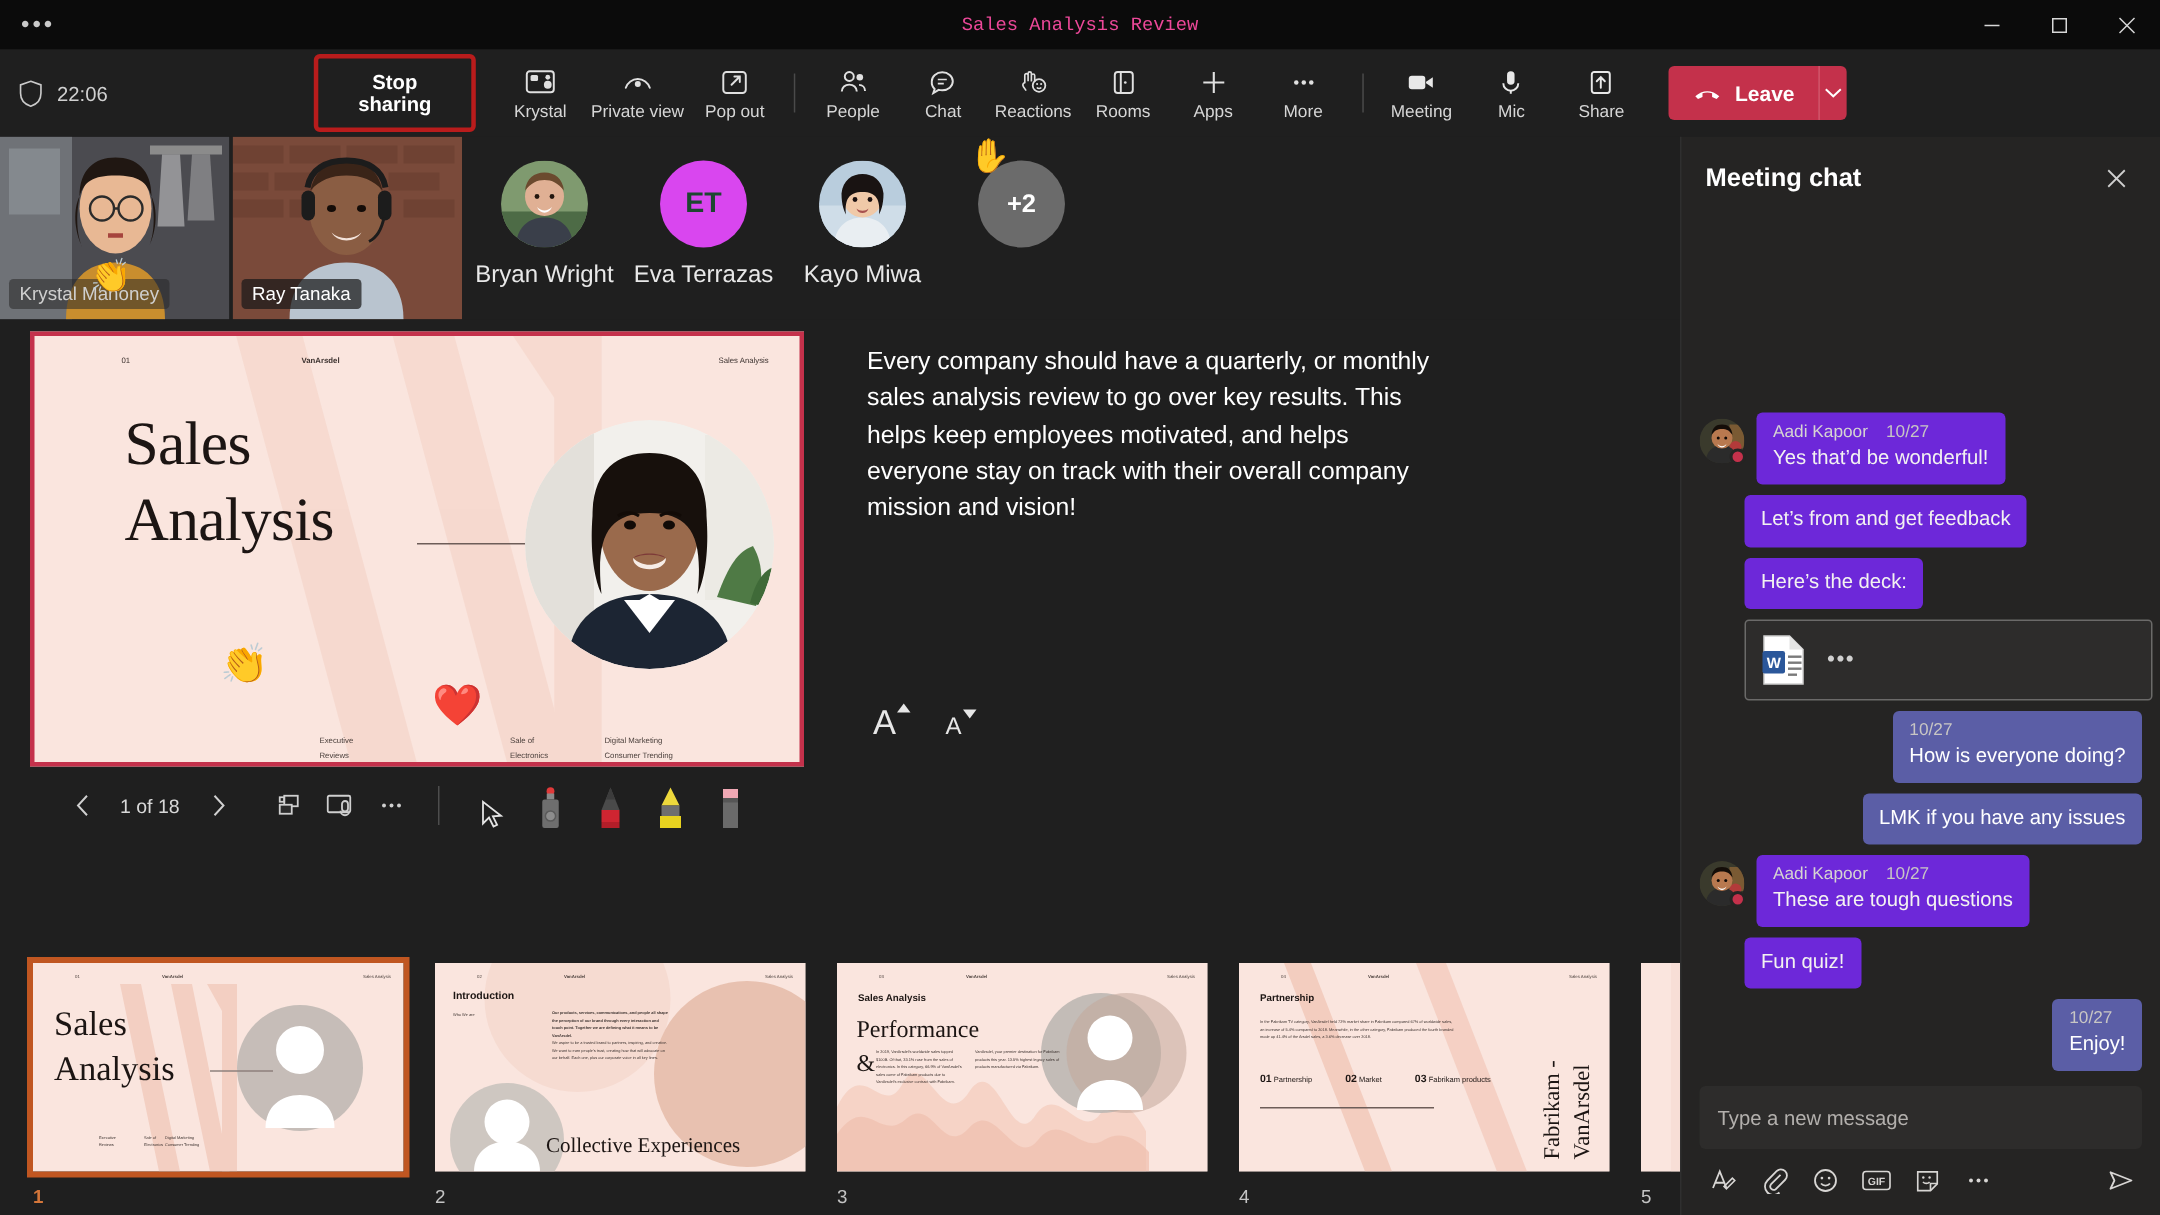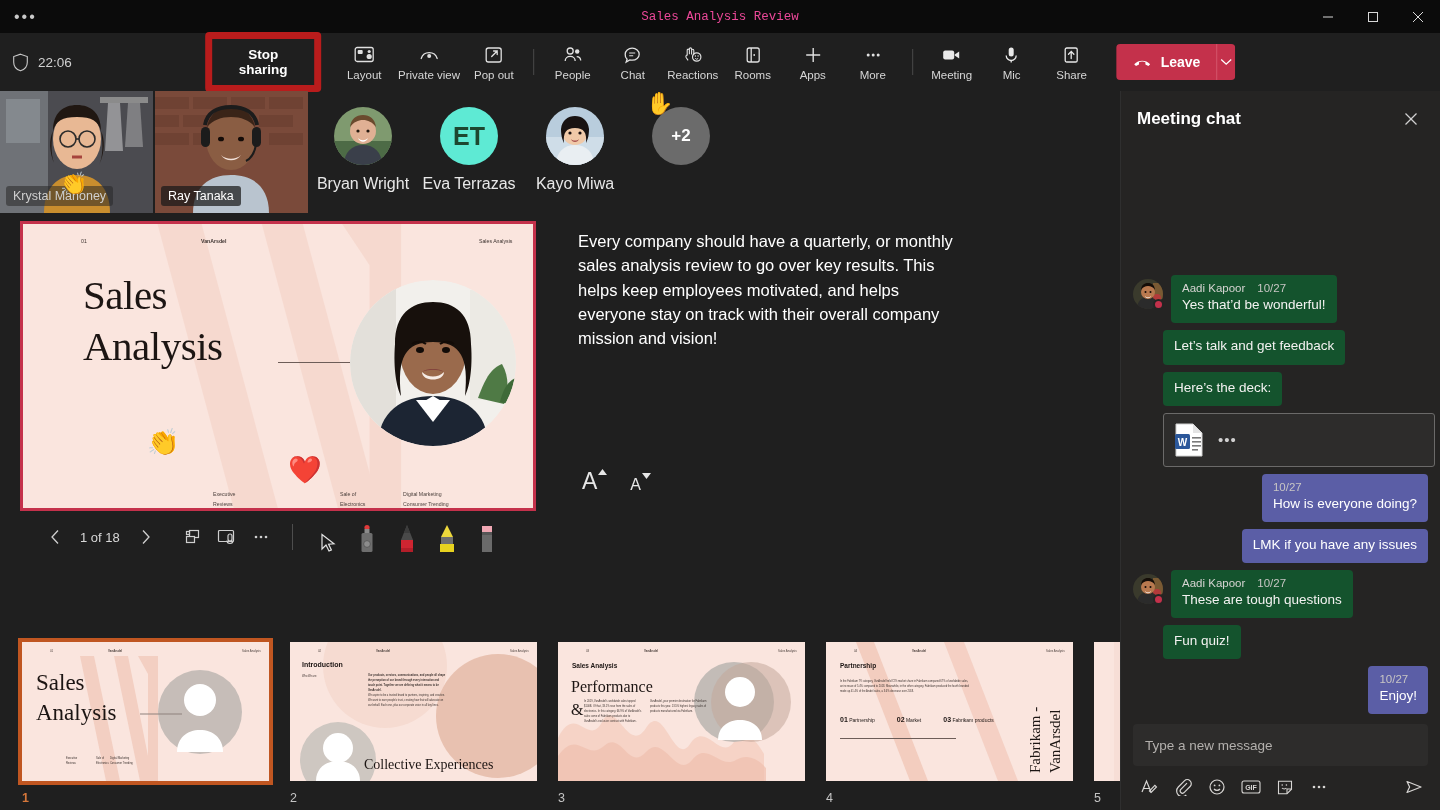--- a/index.html
+++ b/index.html
@@ -30,21 +30,21 @@
     height: 58px; background: #1f1f1f; display: flex; align-items: center;
     flex: 0 0 58px; position: relative; padding: 0 12px;
   }
   .tool-left { display: flex; align-items: center; gap: 9px; color: #d0d0d0; font-size: 13.5px; min-width: 180px; }
   .shield { width: 17px; height: 19px; display: inline-block; }
   .tool-center {
     position: absolute; left: 50%; transform: translateX(-50%);
     display: flex; align-items: center; gap: 2px; height: 58px;
   }
   .stop-sharing {
-    border: 7px solid #b91c1c; border-radius: 4px; background: transparent; color: #fff;
+    border: 3px solid #b91c1c; border-radius: 4px; background: transparent; color: #fff;
     font-size: 13.5px; font-weight: 600; padding: 8px 14px; margin-right: 12px;
     font-family: "Liberation Sans", sans-serif; cursor: pointer;
   }
   .tool-item {
     display: flex; flex-direction: column; align-items: center; justify-content: center;
     min-width: 58px; height: 50px; border-radius: 4px; padding: 0 6px; cursor: pointer;
     color: #e0e0e0;
   }
   .tool-ico { height: 22px; display: flex; align-items: center; justify-content: center; }
   .tool-lbl { font-size: 11.5px; margin-top: 3px; color: #d6d6d6; white-space: nowrap; }
@@ -68,22 +68,22 @@
   .vtile { width: 153px; height: 122px; position: relative; overflow: hidden; margin-right: 2px; }
   .vtile .nm {
     position: absolute; left: 6px; bottom: 7px; background: rgba(25,25,25,.72);
     color: #fff; font-size: 12.5px; padding: 3px 7px; border-radius: 3px;
   }
   .vtile.dim .nm { color: #cfcfcf; background: rgba(40,40,40,.55); }
   .reaction-hand { position: absolute; font-size: 22px; z-index: 4; }
   .avtile { width: 106px; display: flex; flex-direction: column; align-items: center; padding-top: 16px; }
   .avatar-lg { width: 58px; height: 58px; border-radius: 50%; overflow: hidden; position: relative; }
   .avtile .nm2 { margin-top: 10px; font-size: 16px; color: #e8e8e8; white-space: nowrap; }
-  .initials { width: 58px; height: 58px; border-radius: 50%; background: #5eead4; color: #1d4730;
-    display: flex; align-items: center; justify-content: center; font-size: 25px; font-weight: 600; }
+  .initials { width: 58px; height: 58px; border-radius: 50%; background: #d946ef; color: #1d4730;
+    display: flex; align-items: center; justify-content: center; font-size: 19px; font-weight: 600; }
   .plusn { width: 58px; height: 58px; border-radius: 50%; background: #6b6b6b; color: #fff;
     display: flex; align-items: center; justify-content: center; font-size: 17px; font-weight: 600; }
 
   
   .sharearea { flex: 1; display: flex; padding: 8px 0 0 20px; min-height: 0; }
   .slide-col { width: 520px; }
   .slide-main {
     width: 516px; height: 290px; border: 3px solid #c4314b; background: #fae5de; position: relative; overflow: hidden;
   }
   .slide-inner { position: absolute; inset: 0; }
@@ -141,21 +141,21 @@
   .chat-close { margin-left: auto; width: 30px; height: 30px; display: flex; align-items: center; justify-content: center;
     border-radius: 4px; cursor: pointer; color: #d0d0d0; }
   .chat-scroll { flex: 1; overflow: hidden; display: flex; flex-direction: column; justify-content: flex-end;
     padding: 0 12px 10px 12px; gap: 7px; }
   .msg-row { display: flex; gap: 8px; align-items: flex-start; }
   .msg-row.out { justify-content: flex-end; }
   .av-sm { width: 30px; height: 30px; border-radius: 50%; position: relative; flex: 0 0 30px; overflow: visible; margin-top: 4px; }
   .av-sm .pic { width: 30px; height: 30px; border-radius: 50%; overflow: hidden; display: block; }
   .presence { position: absolute; right: -1px; bottom: -1px; width: 11px; height: 11px; border-radius: 50%;
     background: #c4314b; border: 2px solid #252423; }
-  .bubble { background: #14532d; border-radius: 4px; padding: 7px 11px 9px 11px; max-width: 215px; }
+  .bubble { background: #6d28d9; border-radius: 4px; padding: 7px 11px 9px 11px; max-width: 215px; }
   .bubble.out { background: #5b5ea6; }
   .meta { font-size: 11.5px; color: #c8c6c4; margin-bottom: 2px; display: flex; gap: 12px; }
   .meta .who { color: #d6d4d2; }
   .bubble .txt { font-size: 13.5px; color: #f3f2f1; line-height: 1.34; }
   .bubble.out .txt { color: #fff; }
   .filecard {
     background: #2d2c2b; border: 1px solid #6b6a69; border-radius: 3px; padding: 9px 10px;
     display: flex; align-items: center; gap: 10px; width: 272px; margin-left: 30px;
   }
   .word-ico { width: 30px; height: 34px; flex: 0 0 30px; }
@@ -219,21 +219,21 @@
 
       <div class="tool-item">
         <span class="tool-ico">
           <svg width="22" height="20" viewBox="0 0 22 20">
               <rect x="2" y="2.5" width="18" height="14" rx="2" fill="none" stroke="#e0e0e0" stroke-width="1.3"></rect>
               <rect x="4.5" y="5" width="5" height="4" rx="1" fill="#e0e0e0"></rect>
               <circle cx="16" cy="11.5" r="2.6" fill="#e0e0e0"></circle>
               <circle cx="16" cy="6.5" r="1.6" fill="#e0e0e0"></circle>
             </svg>
         </span>
-        <span class="tool-lbl">Layout</span>
+        <span class="tool-lbl">Krystal</span>
       </div>
 
       <div class="tool-item">
         <span class="tool-ico">
           <svg width="24" height="20" viewBox="0 0 24 20">
               <path d="M4 13.5A8.4 8.4 0 0 1 20 13.5" fill="none" stroke="#e0e0e0" stroke-width="1.3" stroke-linecap="round"></path>
               <circle cx="12" cy="11" r="2" fill="#e0e0e0"></circle>
             </svg>
         </span>
         <span class="tool-lbl">Private view</span>
@@ -778,21 +778,21 @@
             <div class="meta">
               <span class="who">Aadi Kapoor</span>
               <span>10/27</span>
             </div>
             <div class="txt">Yes that’d be wonderful!</div>
           </div>
         </div>
 
         <div class="msg-row" style="padding-left:30px">
           <div class="bubble">
-            <div class="txt">Let’s talk and get feedback</div>
+            <div class="txt">Let’s from and get feedback</div>
           </div>
         </div>
 
         <div class="msg-row" style="padding-left:30px">
           <div class="bubble">
             <div class="txt">Here’s the deck:</div>
           </div>
         </div>
 
         <div class="filecard">

